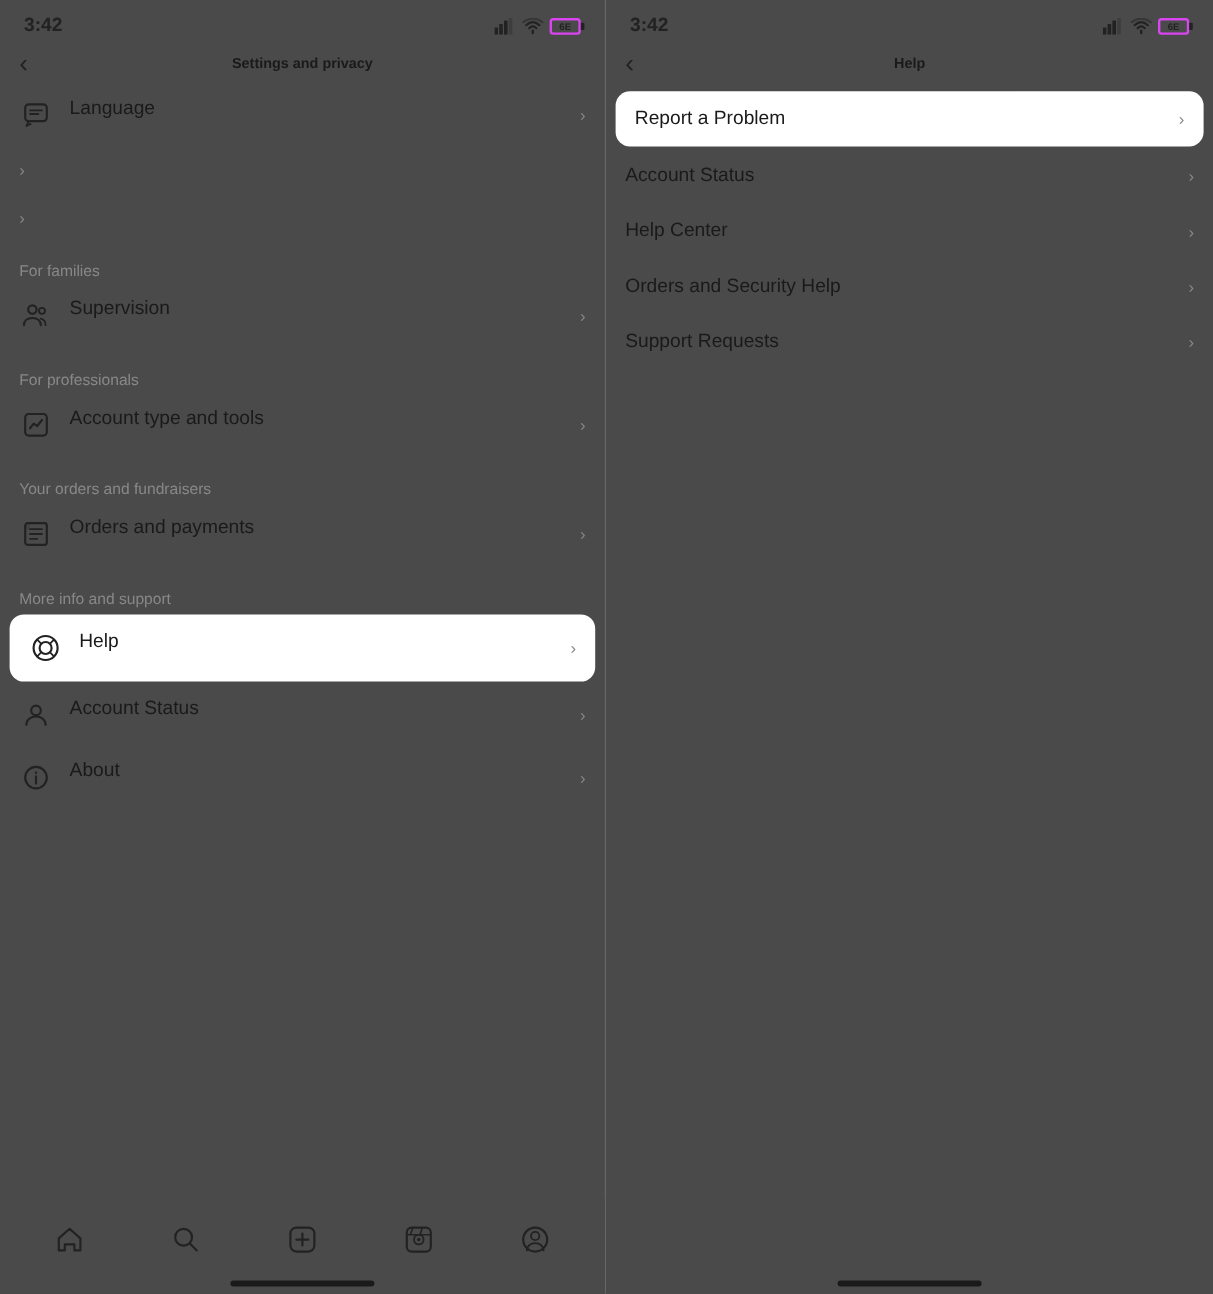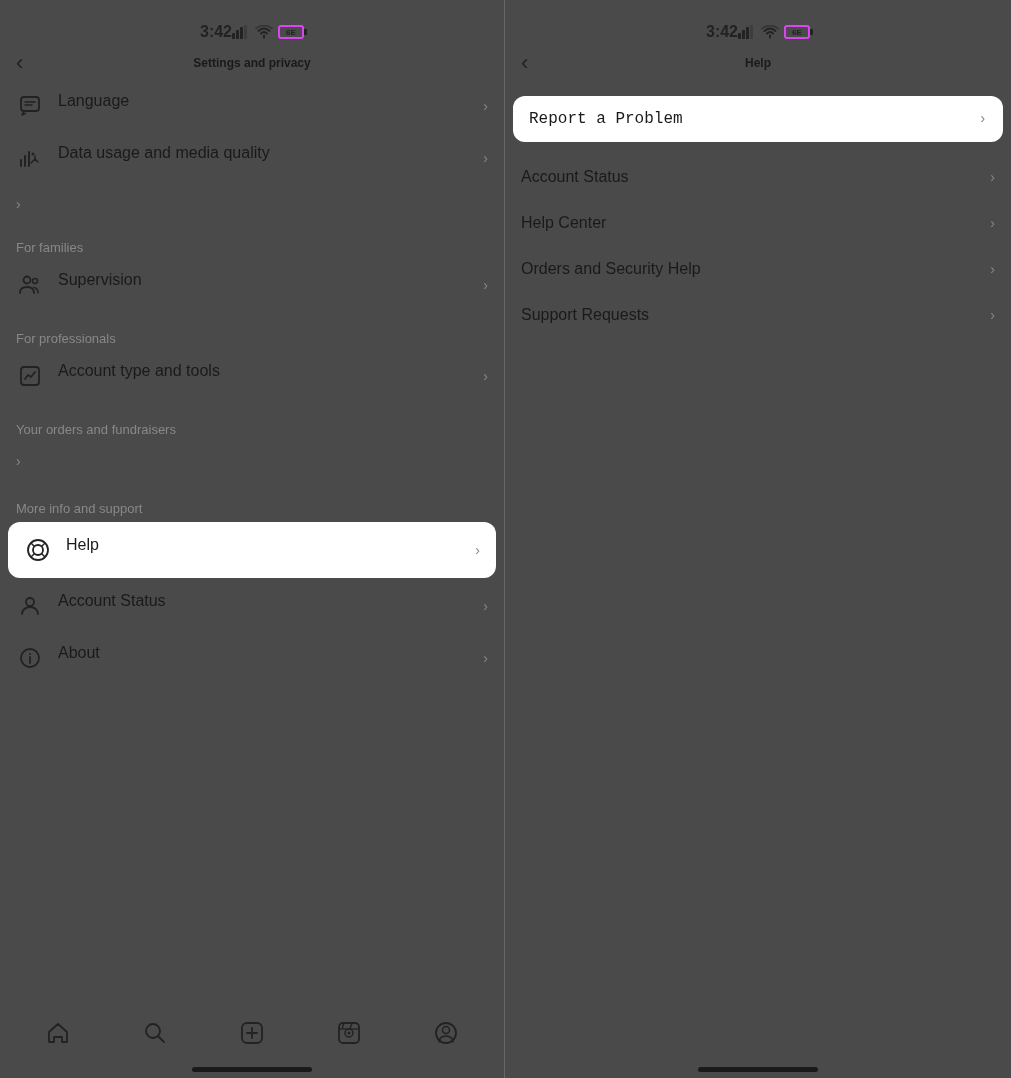--- a/index.html
+++ b/index.html
@@ -24,25 +24,24 @@
 
     .phone-panel.right {
       background: #4a4a4a;
       border-right: none;
       flex: 1;
     }
 
     
     .status-bar {
       display: flex;
-      justify-content: center;
+      justify-content: space-between;
       align-items: center;
       padding: 8px 20px 4px 20px;
       height: 40px;
-      margin-top: 10px;
     }
     .status-time {
       font-size: 16px;
       font-weight: 600;
       color: #1a1a1a;
       color: #222;
     }
     .status-icons {
       display: flex;
       align-items: center;
@@ -150,23 +149,22 @@
     .menu-item-noicon {
       display: flex;
       align-items: center;
       justify-content: space-between;
       padding: 14px 16px;
       cursor: pointer;
     }
     .menu-item-noicon.highlighted {
       background: #fff;
       border-radius: 12px;
-      margin: 12px 8px;
+      margin: 2px 8px;
       padding: 14px 16px;
-      font-family: Liberation Mono, monospace;
     }
     .menu-item-noicon-text {
       font-size: 16px;
       color: #1a1a1a;
     }
 
     
     .bottom-nav {
       position: absolute;
       bottom: 0;
@@ -258,30 +256,20 @@
             <path d="M7 8h10M7 11h7" stroke="#222" stroke-width="1.5" stroke-linecap="round"></path>
             <path d="M6 17l-2 4 4-2" fill="none" stroke="#222" stroke-width="1.5" stroke-linejoin="round"></path>
           </svg>
         </div>
         <span class="menu-item-text">Language</span>
       </div>
       <span class="chevron">›</span>
     </div>
 
     <div class="menu-item">
-      <div class="menu-item-left">
-        <div class="menu-item-icon">
-          <svg width="24" height="24" viewBox="0 0 24 24" fill="none">
-            <path d="M3 20 L3 14 M7 20 L7 10 M11 20 L11 6" stroke="#222" stroke-width="2" stroke-linecap="round"></path>
-            <circle cx="15" cy="8" r="1.5" fill="#222"></circle>
-            <path d="M13 17 L17 13 M17 13 L20 16 M17 13 L17 10" stroke="#222" stroke-width="1.5" stroke-linecap="round" stroke-linejoin="round"></path>
-          </svg>
-        </div>
-        <span class="menu-item-text">Data usage and media quality</span>
-      </div>
       <span class="chevron">›</span>
     </div>
 
     <div class="menu-item">
       <span class="chevron">›</span>
     </div>
   </div>
 
   <div class="menu-section">
     <div class="section-label">For families</div>
@@ -313,20 +301,30 @@
         </div>
         <span class="menu-item-text">Account type and tools</span>
       </div>
       <span class="chevron">›</span>
     </div>
   </div>
 
   <div class="menu-section">
     <div class="section-label">Your orders and fundraisers</div>
     <div class="menu-item">
+      <div class="menu-item-left">
+        <div class="menu-item-icon">
+          <svg width="24" height="24" viewBox="0 0 24 24" fill="none">
+            <rect x="3" y="3" width="18" height="18" rx="2" stroke="#222" stroke-width="1.8" fill="none"></rect>
+            <path d="M7 8h10M7 12h10M7 16h6" stroke="#222" stroke-width="1.5" stroke-linecap="round"></path>
+            <rect x="3" y="3" width="4" height="5" rx="1" stroke="none" fill="#222" opacity="0.2"></rect>
+          </svg>
+        </div>
+        <span class="menu-item-text">Orders and payments</span>
+      </div>
       <span class="chevron">›</span>
     </div>
   </div>
 
   <div class="menu-section">
     <div class="section-label">More info and support</div>
 
     <div class="menu-item highlighted">
       <div class="menu-item-left">
         <div class="menu-item-icon">

